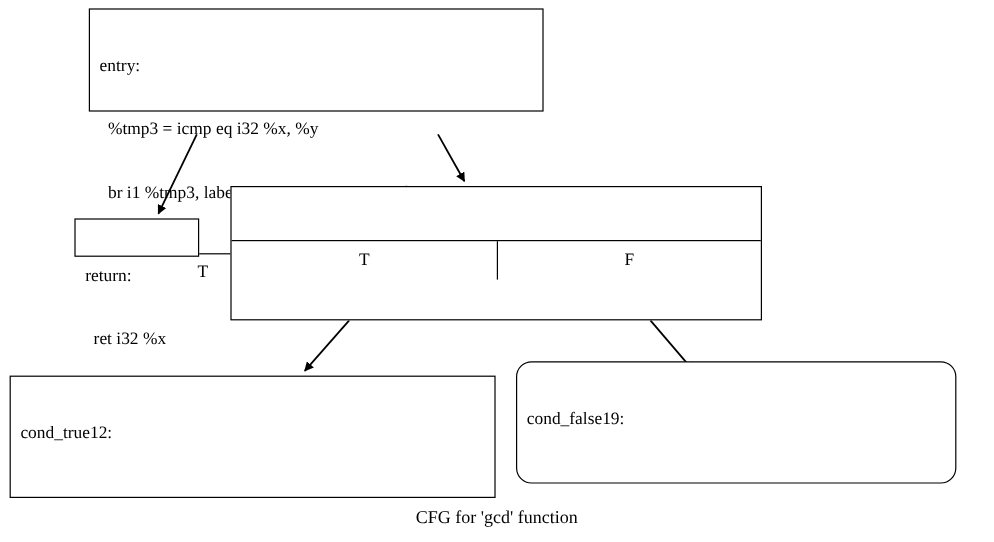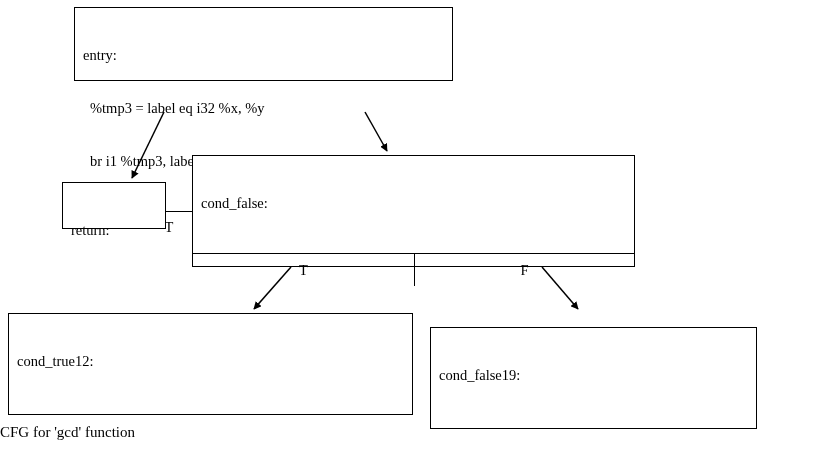--- a/index.html
+++ b/index.html
@@ -64,31 +64,31 @@
     height: 452px;
     pointer-events: none;
   }
 
   
   .caption {
     position: absolute;
     left: 0;
     top: 423px;
     width: 828px;
-    text-align: left;
+    text-align: center;
     font-size: 15px;
     line-height: 18px;
   }
 
   
-  #node-entry       { left: 74px;  top: 7px;   width: 379px; height: 74px; }
-  #node-return      { left: 62px;  top: 182px; width: 104px; height: 47px;  }
+  #node-entry       { left: 74px;  top: 7px;   width: 379px; height: 86px; }
+  #node-return      { left: 62px;  top: 182px; width: 104px; height: 32px;  }
   #node-cond-false  { left: 192px; top: 155px; width: 443px; height: 112px; }
   #node-cond-true12 { left: 8px;   top: 313px; width: 405px; height: 102px; }
-  #node-cond-false19{ left: 430px; top: 327px; width: 327px; height: 102px; }
+  #node-cond-false19{ left: 430px; top: 301px; width: 367px; height: 102px; border-radius: 13px; }
 
   
   #node-entry .ports .left-cell        { flex: 0 0 188px; }
   #node-cond-false .ports .left-cell   { flex: 0 0 221px; }
 </style>
 </head>
 <body>
 
 <div id="canvas">
 
@@ -104,38 +104,38 @@
     <line x1="365" y1="112" x2="387" y2="151" stroke="#000000" stroke-width="1.5" marker-end="url(#arrowhead)"></line>
 
     <line x1="291" y1="267" x2="254" y2="309" stroke="#000000" stroke-width="1.5" marker-end="url(#arrowhead)"></line>
 
     <line x1="542" y1="267" x2="578" y2="309" stroke="#000000" stroke-width="1.5" marker-end="url(#arrowhead)"></line>
   </svg>
 
   <div class="node" id="node-entry">
     <div class="node-body">
       <span class="lbl">entry:</span>
-      <span class="ins">%tmp3 = label eq i32 %x, %y</span>
+      <span class="ins">%tmp3 = icmp eq i32 %x, %y</span>
       <span class="ins">br i1 %tmp3, label %return, label %cond_false</span>
     </div>
     <div class="ports">
       <div class="port left-cell">T</div>
       <div class="port right-cell">F</div>
     </div>
   </div>
 
   <div class="node" id="node-return">
     <div class="node-body">
       <span class="lbl">return:</span>
+      <span class="ins">ret i32 %x</span>
     </div>
   </div>
 
   <div class="node" id="node-cond-false">
     <div class="node-body">
-      <span class="lbl">cond_false:</span>
     </div>
     <div class="ports">
       <div class="port left-cell">T</div>
       <div class="port right-cell">F</div>
     </div>
   </div>
 
   <div class="node" id="node-cond-true12">
     <div class="node-body">
       <span class="lbl">cond_true12:</span>

